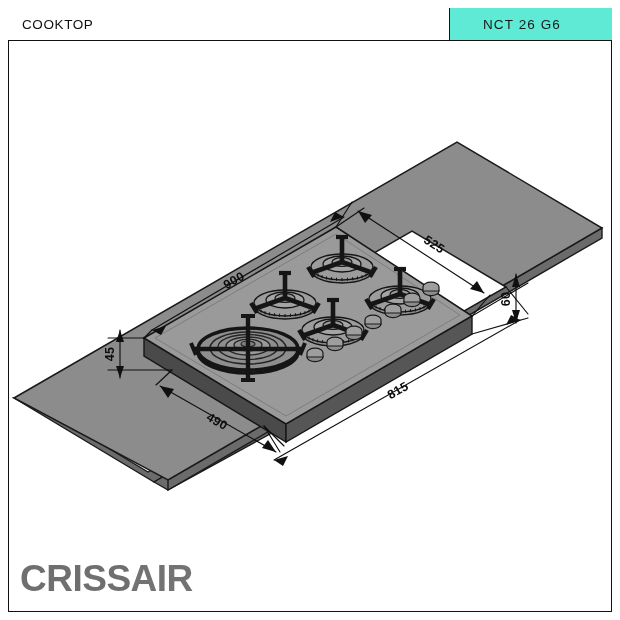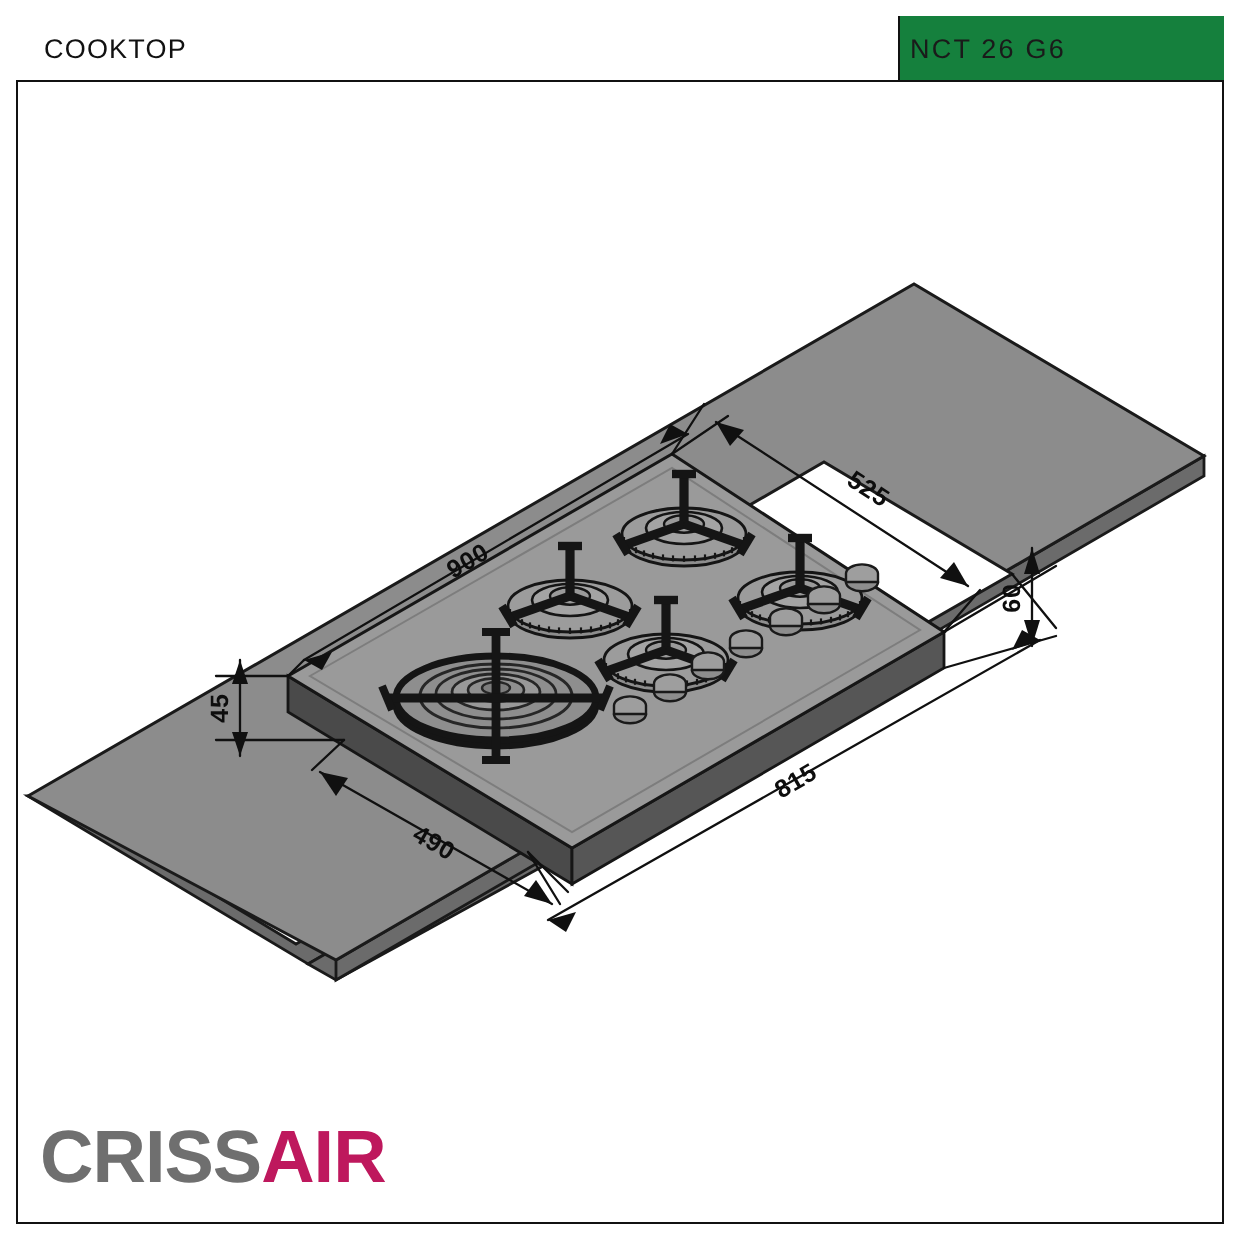--- a/index.html
+++ b/index.html
@@ -33,38 +33,38 @@
   #title-left{
     flex:1 1 auto;display:flex;align-items:center;
     padding-left:14px;
     background:#ffffff;
   }
   #title-left span{
     font-size:13.5px;letter-spacing:0.6px;color:#111111;
   }
   #title-right{
     flex:0 0 163px;
-    background:#15803d;
+    background:#5eead4;
     border-left:1.6px solid #111111;
     display:flex;align-items:center;
-    padding-left:5px;
+    padding-left:33px;
     box-sizing:border-box;
   }
   #title-right span{
     font-size:13.5px;letter-spacing:1.1px;color:#1a1a1a;
   }
   
   #logo{
     position:absolute;left:20px;top:560px;
     font-size:37px;font-weight:bold;letter-spacing:-0.5px;
     line-height:1;
     user-select:none;
   }
   #logo .dark{color:#6f6f6f;margin-top:16px;}
-  #logo .light{color:#be185d;margin-top:48px;}
+  #logo .light{color:#737373;margin-top:48px;}
 
   
   #drawing{
     position:absolute;left:8px;top:42px;
     width:604px;height:500px;
   }
   .dimtext{
     font-family:"Liberation Sans", sans-serif;
     font-size:12.5px;font-weight:bold;fill:#0d0d0d;
     letter-spacing:0.4px;

